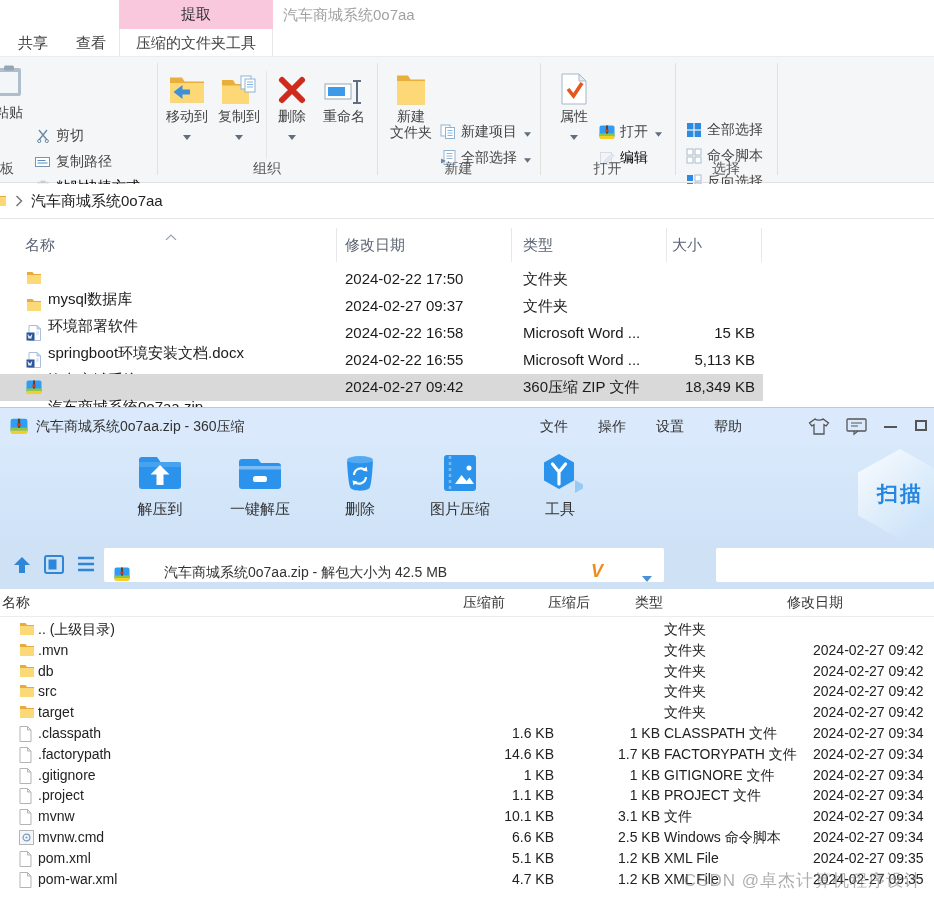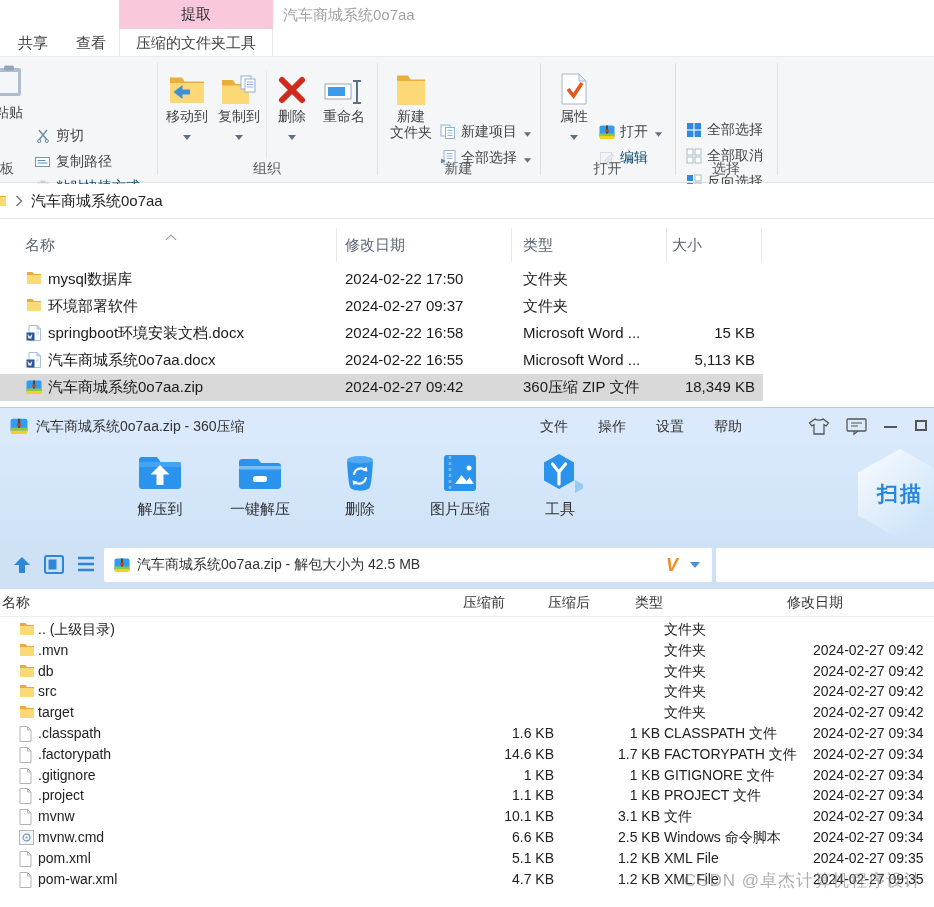--- a/index.html
+++ b/index.html
@@ -25,21 +25,21 @@
   .capclip{left:-21px;right:auto;width:56px;}
   .rg-org{left:157px;width:220px;}
   .rg-new{left:377px;width:163px;}
   .rg-open{left:540px;width:135px;}
   .rg-sel{left:675px;width:102px;}
 
   .paste-big{position:absolute;left:0;top:8px;width:46px;text-align:center;}
   .paste-big .pb-label{display:block;margin-top:3px;font-size:14px;color:#444;}
   .rsmall{position:absolute;left:48px;height:22px;display:flex;align-items:center;gap:5px;font-size:14px;color:#444;}
   .rsmall .si{display:inline-flex;width:17px;justify-content:center;}
-  .rsmall.disabled{color:#0c4a6e;}
+  .rsmall.disabled{color:#000000;}
   .rsmall.disabled svg{opacity:.55;}
   .carr{display:inline-block;margin-left:2px;}
 
   .rbtn{position:absolute;top:6px;text-align:center;font-size:14px;color:#444;}
   .rbtn .ric{height:42px;display:flex;align-items:flex-end;justify-content:center;}
   .rbtn .rlb{margin-top:3px;}
   .rbtn .rdn{margin-top:1px;height:6px;}
   .rsep-mid{position:absolute;left:109px;top:14px;height:88px;width:1px;background:#e6e6e6;}
 
   
@@ -51,21 +51,21 @@
   
   .exp-head{position:absolute;left:0;top:224px;width:934px;height:40px;font-size:15px;color:#5a6472;}
   .exp-head .ht{position:absolute;top:12px;}
   .hsep{position:absolute;top:4px;height:34px;width:1px;background:#e8e8e8;}
   .sortc{position:absolute;left:165px;top:2px;}
   .exp-rows{position:absolute;left:0;top:266px;width:934px;}
   .exp-row{position:relative;height:27px;width:934px;font-size:15px;color:#1b1b1b;}
   .exp-row.selected::before{content:'';position:absolute;left:0;top:0;width:763px;height:27px;background:#d9d9d9;}
   .exp-row span{position:absolute;top:4px;}
   .e-icon{left:26px;top:5px !important;width:17px;}
-  .e-name{left:48px;}
+  .e-name{left:48px;margin-top:20px;}
   .e-date{left:345px;}
   .e-type{left:523px;}
   .e-size{left:638px;width:117px;text-align:right;}
 
   
   .arc{position:absolute;left:0;top:407px;width:934px;height:500px;background:#fff;}
   .arc-title{position:absolute;left:0;top:0;width:934px;height:37px;background:#daeafc;border-top:1px solid #abcdf0;}
   .arc-app-icon{position:absolute;left:10px;top:9px;}
   .arc-title-text{position:absolute;left:36px;top:0;height:37px;line-height:37px;font-size:14px;color:#333;}
   .arc-menu{position:absolute;top:0;height:37px;line-height:37px;font-size:14px;color:#333;}
@@ -78,22 +78,22 @@
   .tool{position:absolute;top:9px;width:80px;text-align:center;}
   .tool .tlb{margin-top:3px;font-size:15px;color:#333;}
   .scan{position:absolute;left:858px;top:5px;width:84px;height:90px;
     clip-path:polygon(50% 0,100% 26%,100% 74%,50% 100%,0 74%,0 26%);
     background:linear-gradient(135deg,rgba(255,255,255,.85),rgba(186,219,248,.55));
     display:flex;align-items:center;justify-content:center;}
   .scan span{font-size:21px;font-weight:bold;color:#2387e2;letter-spacing:2px;}
 
   .arc-path{position:absolute;left:0;top:134px;width:934px;height:48px;background:#cee1f5;}
   .pbi{position:absolute;top:14px;}
-  .pb-input{position:absolute;left:104px;top:7px;width:608px;height:34px;background:#fff;border-radius:2px;
-    display:flex;align-items:center;padding:0 12px 0 10px;font-size:14px;color:#333;}
+  .pb-input{position:absolute;left:104px;top:7px;width:560px;height:34px;background:#fff;border-radius:2px;
+    display:flex;align-items:flex-end;padding:0 12px 0 10px;font-size:14px;color:#333;gap:27px;}
   .pb-input .zic{margin-right:7px;display:inline-flex;}
   .pb-input .v{margin-left:auto;color:#f08c1e;font-weight:bold;font-size:18px;font-style:italic;}
   .pb-input .vdn{margin-left:12px;width:0;height:0;border-left:5px solid transparent;border-right:5px solid transparent;border-top:6px solid #4a90d9;}
   .pb-search{position:absolute;left:716px;top:7px;width:218px;height:34px;background:#fff;border-radius:2px;}
 
   .arc-head{position:absolute;left:0;top:182px;width:934px;height:28px;background:#fff;
     border-bottom:1px solid #ececec;font-size:14px;color:#333;}
   .arc-head span{position:absolute;top:5px;}
   .arc-rows{position:absolute;left:16px;top:212px;width:934px;}
   .arc-row{position:relative;height:20.8px;width:934px;font-size:14px;color:#222;}
@@ -324,21 +324,21 @@
         <span class="si">
             <svg width="16" height="16" viewBox="0 0 16 16">
               <g fill="#fff" stroke="#a8bccd">
                 <rect x="1" y="1" width="6" height="6"></rect>
                 <rect x="9" y="1" width="6" height="6"></rect>
                 <rect x="1" y="9" width="6" height="6"></rect>
                 <rect x="9" y="9" width="6" height="6"></rect>
               </g>
             </svg>
           </span>
-        <span>全部取消</span>
+        <span>命令脚本</span>
       </div>
       <div class="rsmall" style="left:10px;top:114px">
         <span class="si">
             <svg width="16" height="16" viewBox="0 0 16 16">
               <rect x="1" y="1" width="6" height="6" fill="#2e8ae0"></rect>
               <rect x="9" y="1" width="6" height="6" fill="#fff" stroke="#a8bccd"></rect>
               <rect x="1" y="9" width="6" height="6" fill="#2e8ae0"></rect>
               <rect x="9" y="9" width="6" height="6" fill="#fff" stroke="#a8bccd"></rect>
             </svg>
           </span>

